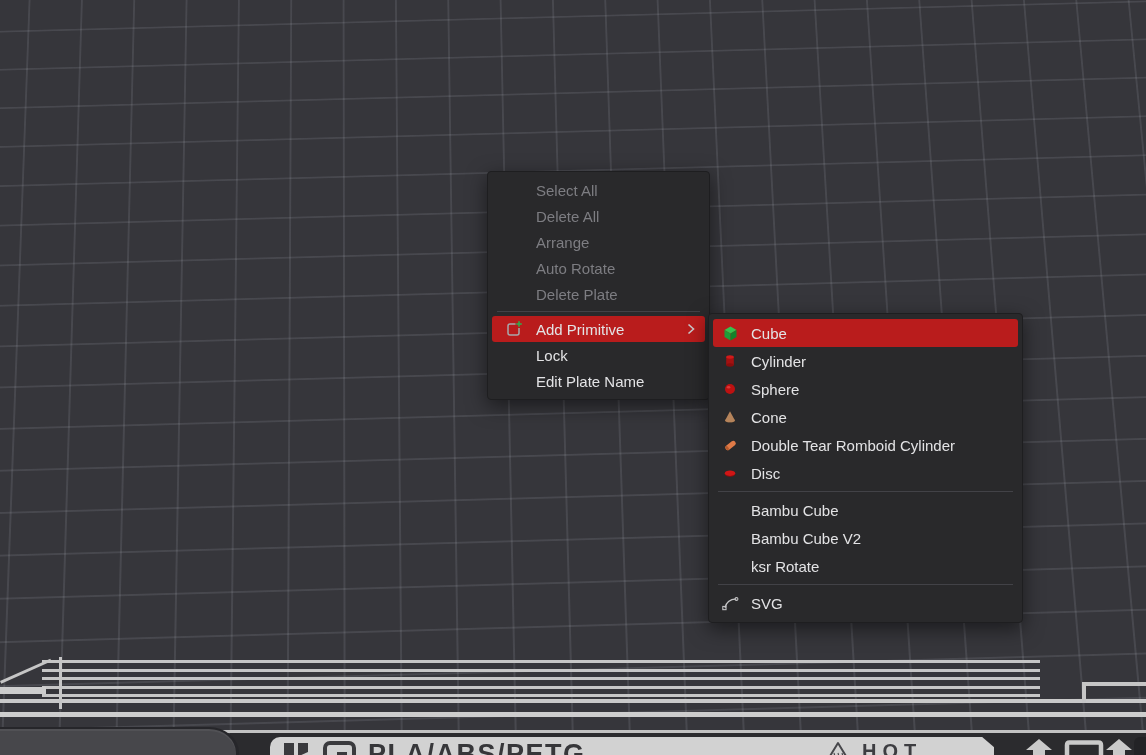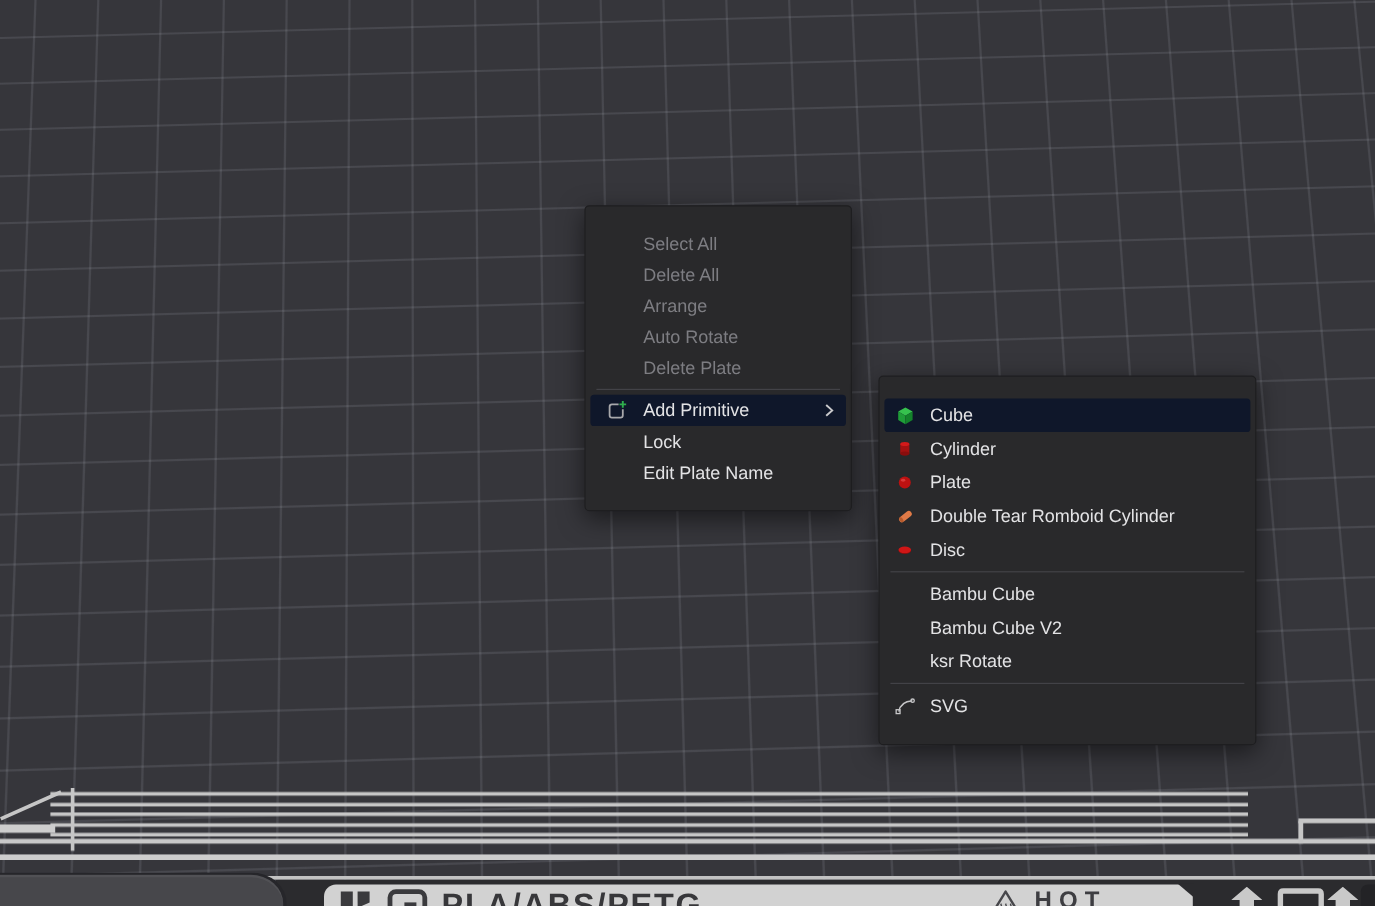--- a/index.html
+++ b/index.html
@@ -64,31 +64,31 @@
   }
   
   .edge-icon{position:absolute;z-index:3;}
   .ei-arrow1{left:1026px;top:739px;}
   .ei-bracket{left:1064px;top:740px;}
   .ei-arrow2{left:1106px;top:739px;}
   .ei-corner{left:1134px;top:737px;width:14px;height:18px;background:#232326;border-top-left-radius:6px;}
   
   .menu{
     position:absolute;background:#29292b;border:1px solid #1e1e20;border-radius:4px;
-    box-shadow:0 6px 20px rgba(0,0,0,0.5);padding:18px 0;z-index:10;
+    box-shadow:0 6px 20px rgba(0,0,0,0.5);padding:5px 0;z-index:10;
     font-size:15px;color:#e3e3e5;
   }
   .main-menu{left:487px;top:171px;width:221px;}
-  .sub-menu{left:732px;top:313px;width:313px;}
+  .sub-menu{left:708px;top:313px;width:313px;}
   .menu-item{
     display:flex;align-items:center;height:26px;margin:0 4px;padding:0 10px;
     border-radius:3px;cursor:default;white-space:nowrap;
   }
   .sub-menu .menu-item{height:28px;padding:0 8px;}
-  .menu-item.highlight{background:#0f172a;}
+  .menu-item.highlight{background:#b91c1c;}
   .menu-item.disabled{color:#7d7d82;}
   .mi-icon{width:22px;height:20px;margin-right:12px;flex:none;display:flex;align-items:center;justify-content:center;}
   .sub-menu .mi-icon{width:18px;}
   .mi-chev{margin-left:auto;display:flex;align-items:center;}
   .sep{height:1px;background:#424247;margin:4px 9px;}
 </style>
 </head>
 <body>
 
 <div class="viewport">
@@ -219,21 +219,30 @@
     </span>
     <span>Cylinder</span>
   </div>
   <div class="menu-item">
     <span class="mi-icon">
       <svg width="16" height="16" viewBox="0 0 16 16">
         <circle cx="8" cy="8" r="5" fill="#bd1111"></circle>
         <ellipse cx="6.6" cy="6.2" rx="1.8" ry="1.2" fill="#e04444" opacity="0.8"></ellipse>
       </svg>
     </span>
-    <span>Plate</span>
+    <span>Sphere</span>
+  </div>
+  <div class="menu-item">
+    <span class="mi-icon">
+      <svg width="16" height="16" viewBox="0 0 16 16">
+        <ellipse cx="8" cy="11.3" rx="4.8" ry="2" fill="#8f6036"></ellipse>
+        <path d="M8 2.2 L12.8 11.3 A4.8 2 0 0 1 3.2 11.3 Z" fill="#b5845b"></path>
+      </svg>
+    </span>
+    <span>Cone</span>
   </div>
   <div class="menu-item">
     <span class="mi-icon">
       <svg width="17" height="17" viewBox="0 0 17 17">
         <g transform="rotate(-38 8.5 8.5)">
           <rect x="2.5" y="6" width="12" height="5" rx="2.4" fill="#df7a47"></rect>
           <ellipse cx="4.2" cy="8.5" rx="1.4" ry="2.3" fill="#b65a2c"></ellipse>
         </g>
       </svg>
     </span>

